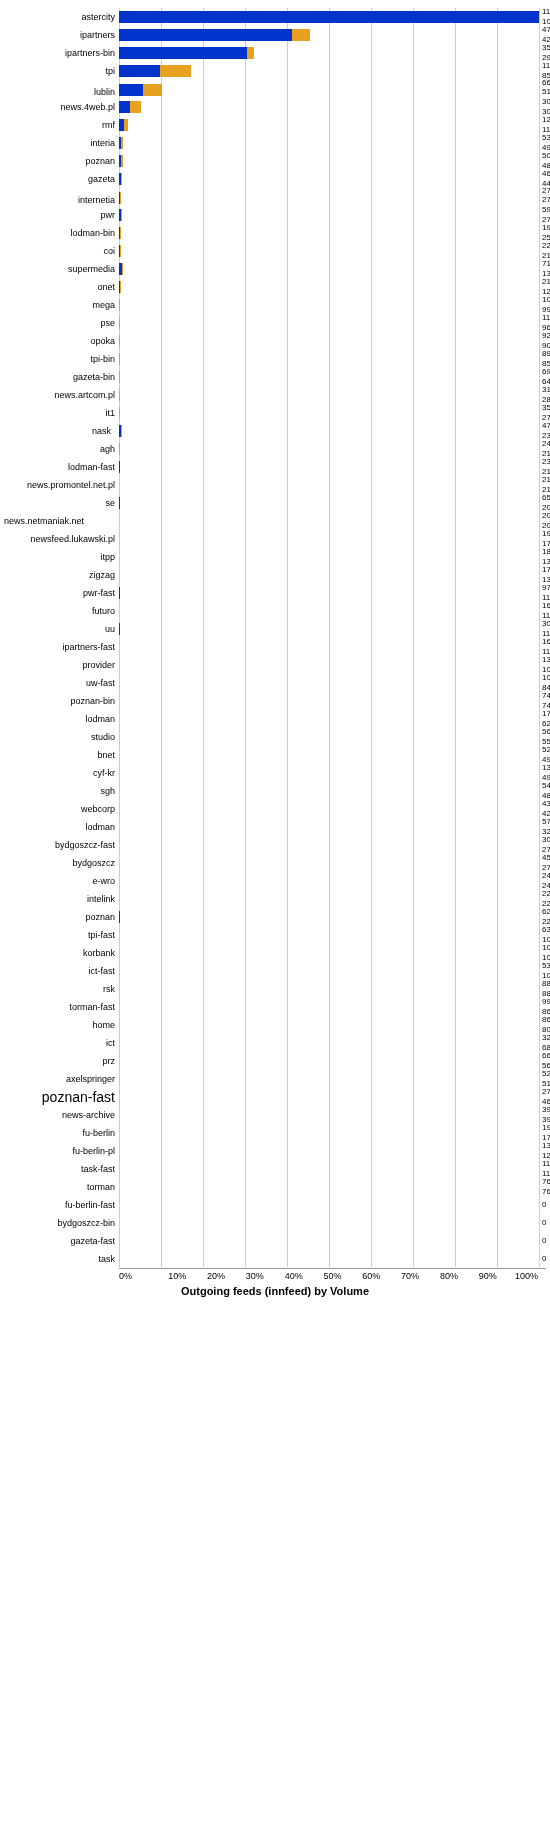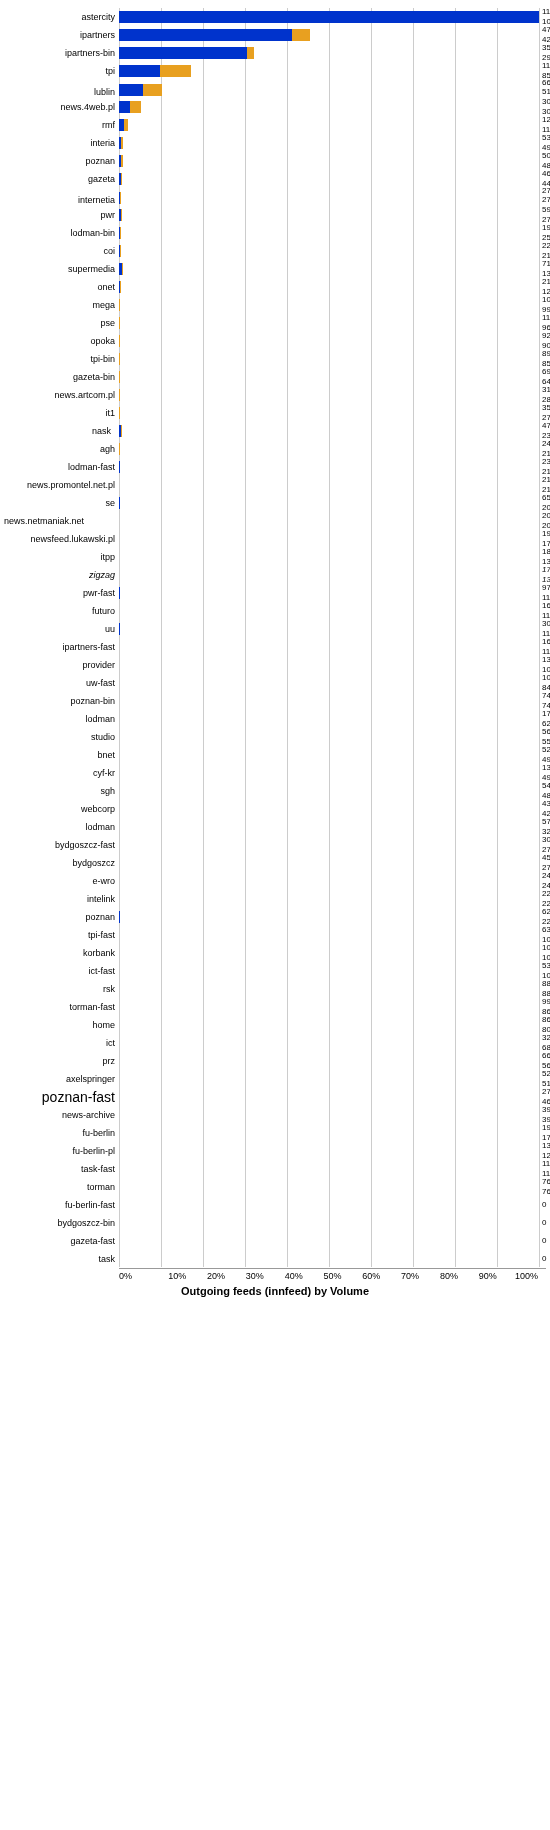--- a/index.html
+++ b/index.html
@@ -299,21 +299,21 @@
           <div style="font-size: 8px; line-height: 1.2; margin-left: 3px; white-space: nowrap;">19240457<br>17414639</div>
         </div>
         <div style="display: flex; align-items: center; height: 17px; margin-bottom: 1px;">
           <div style="width: 115px; text-align: right; padding-right: 4px; font-size: 9px; flex-shrink: 0;">itpp</div>
           <div style="width: 420px; display: flex; align-items: center; height: 14px; position: relative; flex-shrink: 0;">
             <div style="height: 12px; background: rgb(0, 51, 204); width: 0.0682487px; display: inline-block;"></div>
             <div style="height: 12px; background: rgb(232, 160, 32); width: 0.0500047px; display: inline-block;"></div>
           </div>
           <div style="font-size: 8px; line-height: 1.2; margin-left: 3px; white-space: nowrap;">18779237<br>13759232</div>
         </div>
-        <div style="display: flex; align-items: center; height: 17px; margin-bottom: 1px; font-style: italic;">
+        <div style="display: flex; align-items: center; height: 17px; margin-bottom: 1px;">
           <div style="width: 115px; text-align: right; padding-right: 4px; font-size: 9px; flex-shrink: 0;">zigzag</div>
           <div style="width: 420px; display: flex; align-items: center; height: 14px; position: relative; flex-shrink: 0;">
             <div style="height: 12px; background: rgb(0, 51, 204); width: 0.0624206px; display: inline-block;"></div>
             <div style="height: 12px; background: rgb(232, 160, 32); width: 0.0493001px; display: inline-block;"></div>
           </div>
           <div style="font-size: 8px; line-height: 1.2; margin-left: 3px; white-space: nowrap;">17175603<br>13565360</div>
         </div>
         <div style="display: flex; align-items: center; height: 17px; margin-bottom: 1px;">
           <div style="width: 115px; text-align: right; padding-right: 4px; font-size: 9px; flex-shrink: 0;">pwr-fast</div>
           <div style="width: 420px; display: flex; align-items: center; height: 14px; position: relative; flex-shrink: 0;">

